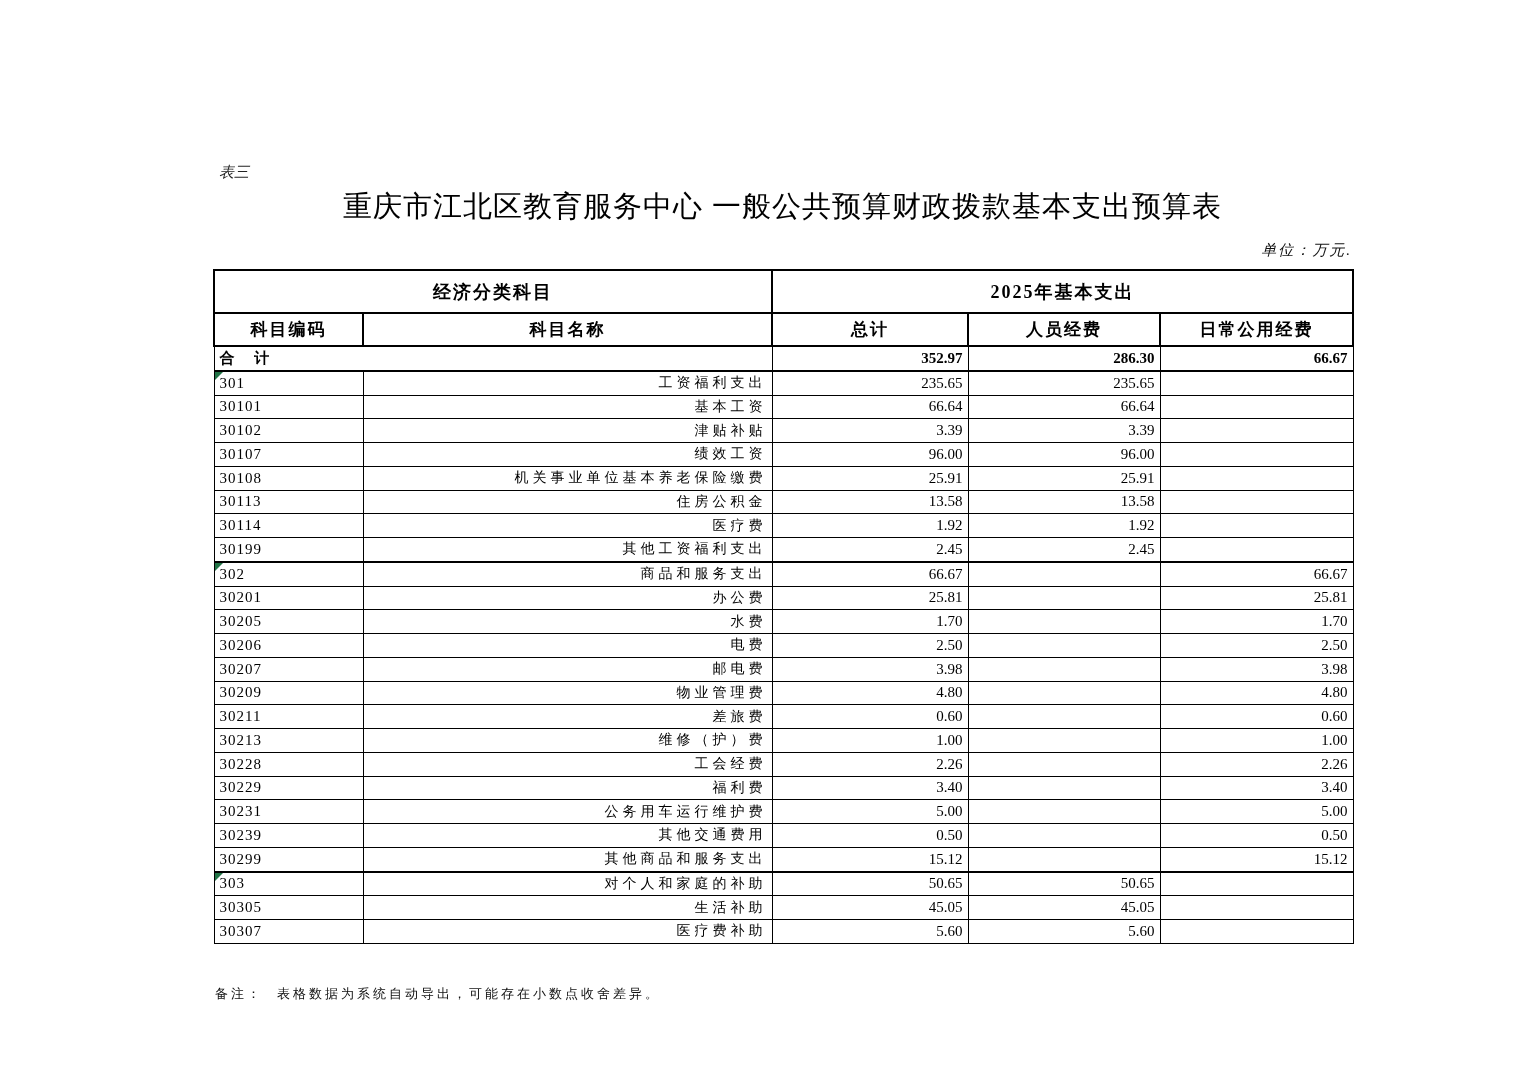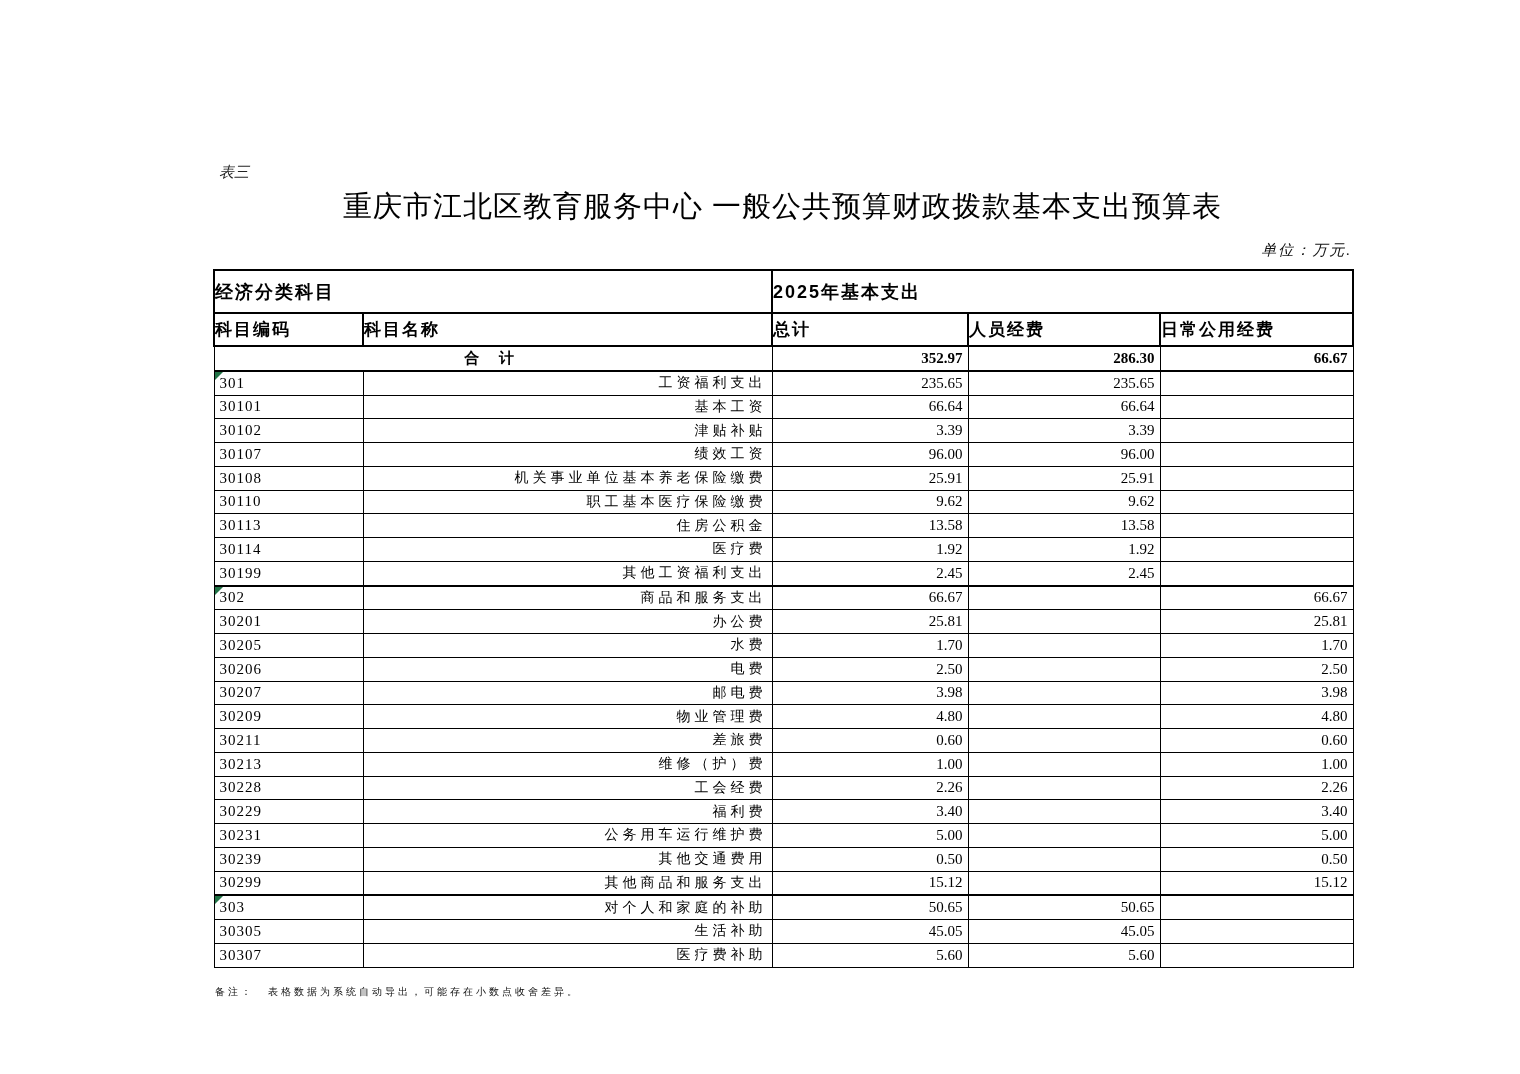--- a/index.html
+++ b/index.html
@@ -57,25 +57,25 @@
     position: absolute;
     left: 213px;
     top: 237px;
     width: 1139px;
     border-collapse: collapse;
     table-layout: fixed;
     background: #fff;
   }
   table.budget th {
     border: 2px solid #000;
-    font-family: Liberation Sans, sans-serif;
+    font-family: Liberation Serif, serif;
     font-weight: bold;
     color: #000;
     padding: 0;
-    text-align: left;
+    text-align: center;
     letter-spacing: 2px;
   }
   table.budget thead tr.group-row th { height: 41px; font-size: 18px; }
   table.budget thead tr.col-row th   { height: 31px; font-size: 17px; }
   table.budget td {
     border: 1px solid #000;
     height: 22.75px;
     padding: 0 5px;
     font-size: 15px;
     line-height: 1;
@@ -97,39 +97,39 @@
   }
   table.budget td.cell-num {
     text-align: right;
     font-family: "Liberation Serif", serif;
   }
   table.budget tr.total-row td {
     font-weight: bold;
     border-bottom: 2px solid #000;
   }
   table.budget td.cell-total-label {
-    text-align: center;
+    text-align: left;
     font-size: 15px;
     letter-spacing: 8px;
     font-weight: bold;
   }
   .flag-tri {
     position: absolute;
     left: 0;
     top: 0;
     width: 0;
     height: 0;
     border-top: 8px solid #217346;
     border-right: 8px solid transparent;
   }
   .footer-note {
     position: absolute;
     left: 215px;
     top: 953px;
-    font-size: 10px;
+    font-size: 13px;
     letter-spacing: 3px;
     color: #111;
     white-space: nowrap;
   }
   .footer-note .note-text { margin-left: 14px; }
 </style>
 </head>
 <body>
 
 <div class="page">
@@ -197,27 +197,20 @@
           <td class="cell-num"></td>
         </tr>
         <tr class="">
           <td class="cell-code">30108</td>
           <td class="cell-name">机关事业单位基本养老保险缴费</td>
           <td class="cell-num">25.91</td>
           <td class="cell-num">25.91</td>
           <td class="cell-num"></td>
         </tr>
         <tr class="">
-          <td class="cell-code">30110</td>
-          <td class="cell-name">职工基本医疗保险缴费</td>
-          <td class="cell-num">9.62</td>
-          <td class="cell-num">9.62</td>
-          <td class="cell-num"></td>
-        </tr>
-        <tr class="">
           <td class="cell-code">30113</td>
           <td class="cell-name">住房公积金</td>
           <td class="cell-num">13.58</td>
           <td class="cell-num">13.58</td>
           <td class="cell-num"></td>
         </tr>
         <tr class="">
           <td class="cell-code">30114</td>
           <td class="cell-name">医疗费</td>
           <td class="cell-num">1.92</td>

